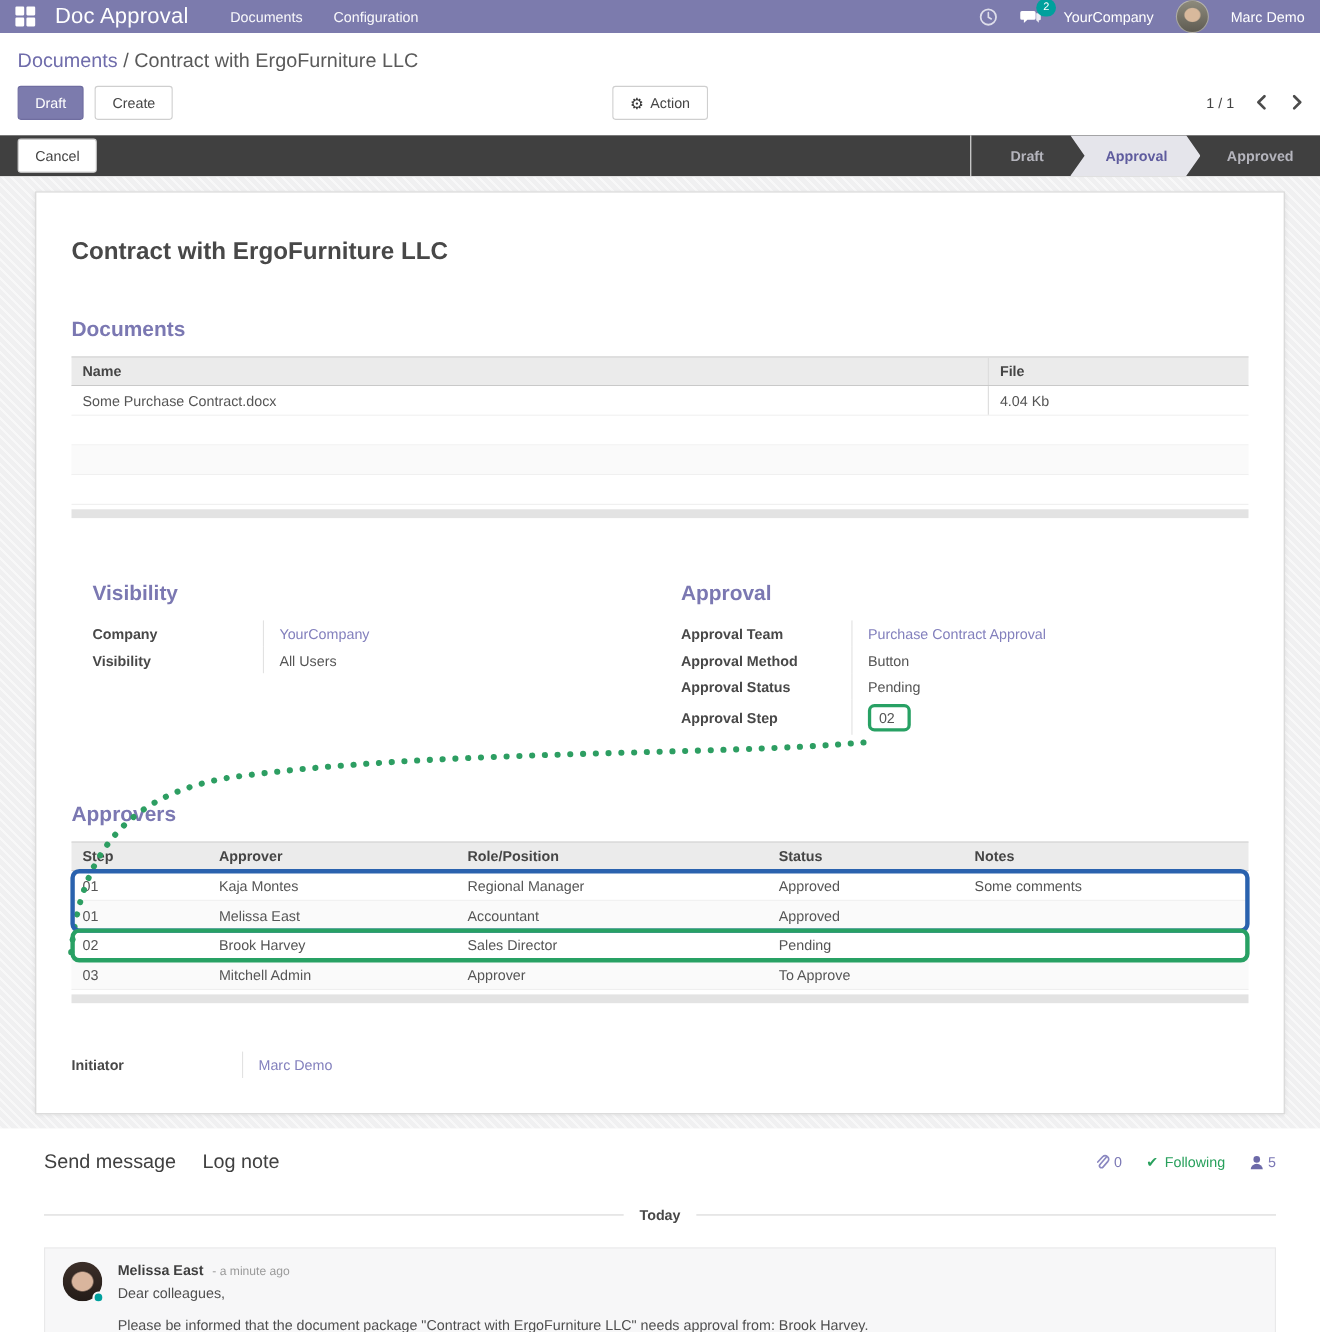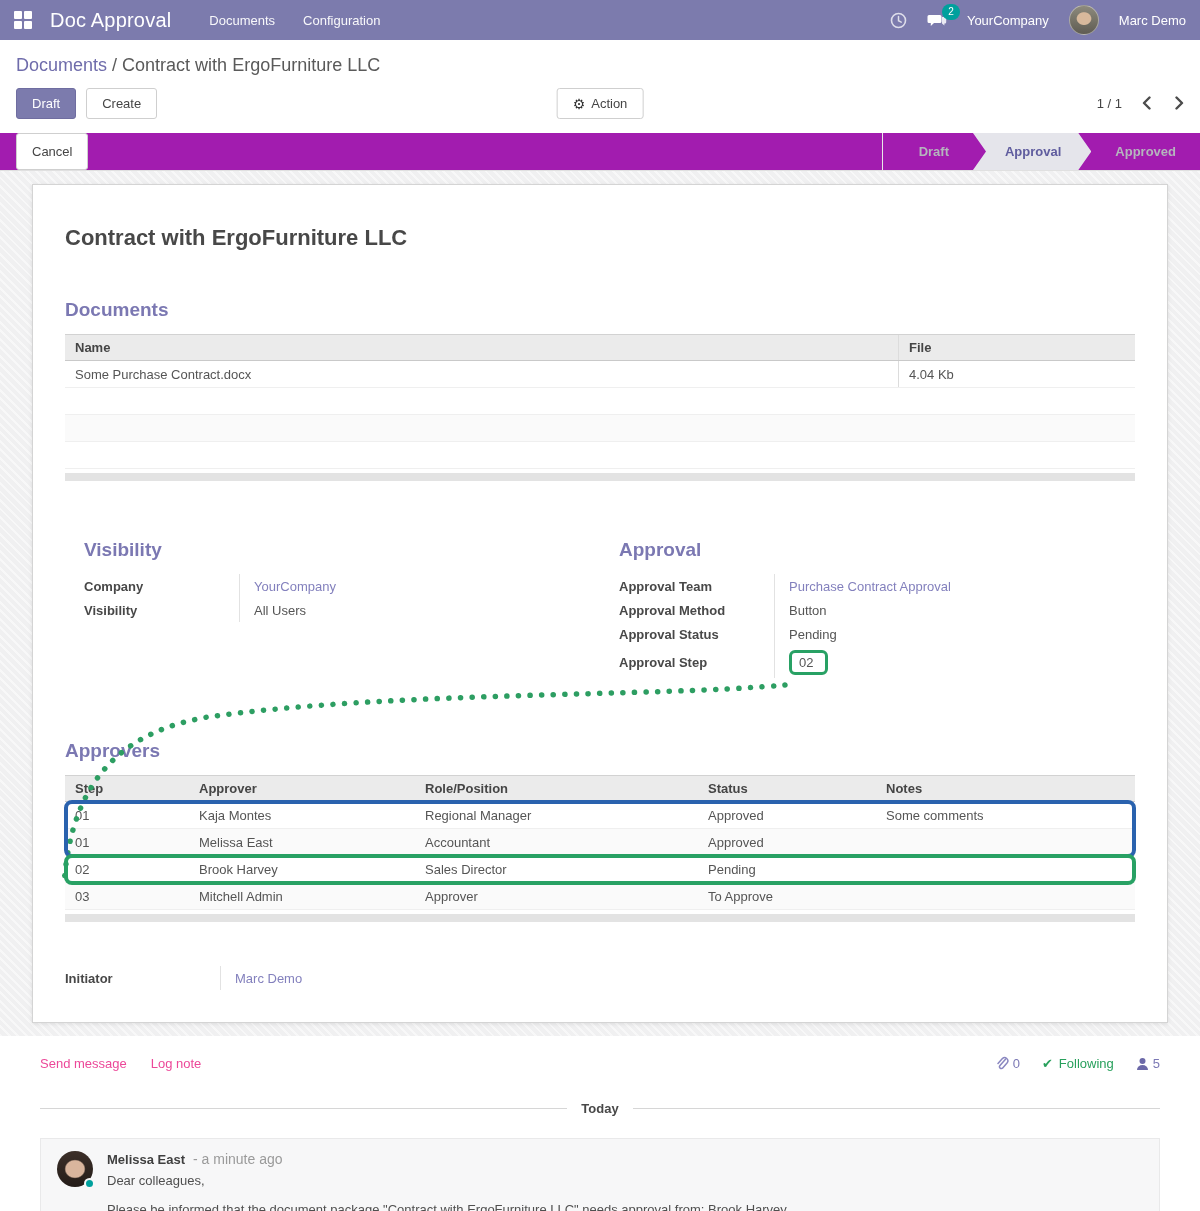--- a/index.html
+++ b/index.html
@@ -4,21 +4,21 @@
 <style>
   * { margin:0; padding:0; box-sizing:border-box; }
   html,body { width:1200px; }
   body {
     height:1211px; overflow:hidden; background:#fff;
     font-family:"Liberation Sans","DejaVu Sans",sans-serif;
     font-size:13px; color:#4c4c4c;
   }
 
   
-  .navbar { height:40px; background:#7c7bad; display:flex; align-items:center; padding:12px 14px; }
+  .navbar { height:30px; background:#7c7bad; display:flex; align-items:center; padding:12px 14px; }
   .apps-icon { width:18px; height:18px; display:grid; grid-template-columns:8px 8px; grid-template-rows:8px 8px; gap:2px; cursor:pointer; }
   .apps-icon span { background:#fff; border-radius:1px; }
   .brand { color:#fff; font-size:20px; margin:0 38px 0 18px; letter-spacing:.2px; }
   .nav-menu { display:flex; gap:28px; }
   .nav-menu .nav-item { color:rgba(255,255,255,.95); font-size:13px; cursor:pointer; }
   .nav-right { margin-left:auto; display:flex; align-items:center; gap:20px; }
   .icon-btn { position:relative; display:flex; align-items:center; cursor:pointer; }
   .badge { position:absolute; top:-8px; right:-13px; background:#00a09d; color:#fff; font-size:10px; line-height:1; padding:3px 6px; border-radius:9px; }
   .nav-company, .nav-user { color:#fff; font-size:13px; cursor:pointer; }
   .avatar-sm { width:30px; height:30px; border-radius:50%; border:1px solid rgba(255,255,255,.4);
@@ -33,21 +33,21 @@
   .btn-default { background:#fff; border-color:#cfcfcf; color:#454545; }
   .btn-edit { margin-right:10px; }
   .action-wrap { position:absolute; left:50%; transform:translateX(-50%); }
   .gear-glyph { font-size:14px; line-height:1; color:#333; }
   .pager { margin-left:auto; display:flex; align-items:flex-start; gap:20px; }
   .pager-count { font-size:13px; color:#444; }
   .pager-arrows { display:flex; gap:24px; }
   .pager-arrow { cursor:pointer; display:flex; align-items:center; }
 
   
-  .statusbar { height:38px; background:#a21caf; border-bottom:1px solid #e0e0e0; display:flex; padding-left:16px; }
+  .statusbar { height:38px; background:#404040; border-bottom:1px solid #e0e0e0; display:flex; align-items:center; padding-left:16px; }
   .statusbar-steps { margin-left:auto; height:100%; display:flex; align-items:stretch; border-left:1px solid #e7e7e7;padding-left:12px; }
   .step { display:flex; align-items:center; padding:0 24px; color:#b5b5bd; font-weight:bold; font-size:13px; cursor:pointer; }
   .step.active { color:#5f5c9e; background:#e5e5eb;
     clip-path:polygon(0 0, calc(100% - 13px) 0, 100% 50%, calc(100% - 13px) 100%, 0 100%, 13px 50%);
     padding:0 30px 0 32px; }
 
   
   .form-bg { background:#f0f0f1; background-image:repeating-linear-gradient(45deg, rgba(255,255,255,.5) 0 2px, rgba(0,0,0,0) 2px 6px); padding:13px 0 13px; }
   .sheet { position:relative; width:1136px; margin:0 auto; background:#fff; border:1px solid #d4d4d4; box-shadow:0 1px 4px rgba(0,0,0,.09); min-height:778px; padding:32px; }
   .sheet-title { font-size:22px; font-weight:bold; color:#484848; margin:8px 0 48px; }
@@ -84,37 +84,37 @@
   .ann-box.blue { border:4px solid #2a62ae; }
   .ann-box.green { border:4px solid #28a164; }
 
   .initiator-row { display:flex; margin-top:44px; min-height:24px; align-items:center; width:560px; }
 
   .curve-svg { position:absolute; left:0; top:0; width:1134px; height:778px; pointer-events:none; z-index:2; }
 
   
   .chatter { background:#fff; padding:20px 40px 0; }
   .chatter-topbar { display:flex; align-items:center; }
-  .chat-link { color:#ec4899; font-size:13px; margin-right:24px; cursor:pointer;text-align:right; }
+  .chat-link { color:#404040; font-size:18px; margin-right:24px; cursor:pointer;text-align:right; }
   .chat-right { margin-left:auto; display:flex; align-items:center; gap:22px; }
   .chat-counter { display:flex; align-items:center; gap:4px; color:#7b78b5; cursor:pointer; }
   .following { color:#28a05c; display:flex; align-items:center; gap:6px; cursor:pointer; }
   .check-glyph { font-size:13px; }
   .today-divider { display:flex; align-items:center; margin:30px 0 22px; font-weight:bold; color:#484848; }
   .today-divider::before, .today-divider::after { content:""; flex:1; height:1px; background:#d6d6d6; }
   .today-divider span { padding:0 14px; }
 
   .message { background:#f7f7f8; border:1px solid #e9e9ea; padding:12px 16px 16px; display:flex; gap:14px; }
   .avatar-md { position:relative; width:36px; height:36px; border-radius:50%; flex-shrink:0;
     background: radial-gradient(ellipse 42% 38% at 50% 50%, #d9b59d 60%, rgba(0,0,0,0) 70%), linear-gradient(180deg,#3c2f29 0%,#241c18 100%); }
   .presence-dot { position:absolute; bottom:-2px; right:-2px; width:11px; height:11px; border-radius:50%; background:#00a09d; border:2px solid #f7f7f8; }
   .msg-content { flex:1; }
   .msg-header { display:flex; align-items:baseline; gap:8px; margin-bottom:6px; }
   .msg-author { font-weight:bold; color:#3f3f3f; }
-  .msg-time { font-size:14px; color:#9a9a9a;text-align:center; }
+  .msg-time { font-size:11px; color:#9a9a9a;text-align:center; }
   .msg-body p { color:#4f4f4f; margin-bottom:14px; }
 </style>
 </head>
 <body>
 
 <div class="navbar">
   <div class="apps-icon">
       <span></span>
       <span></span>
       <span></span>

